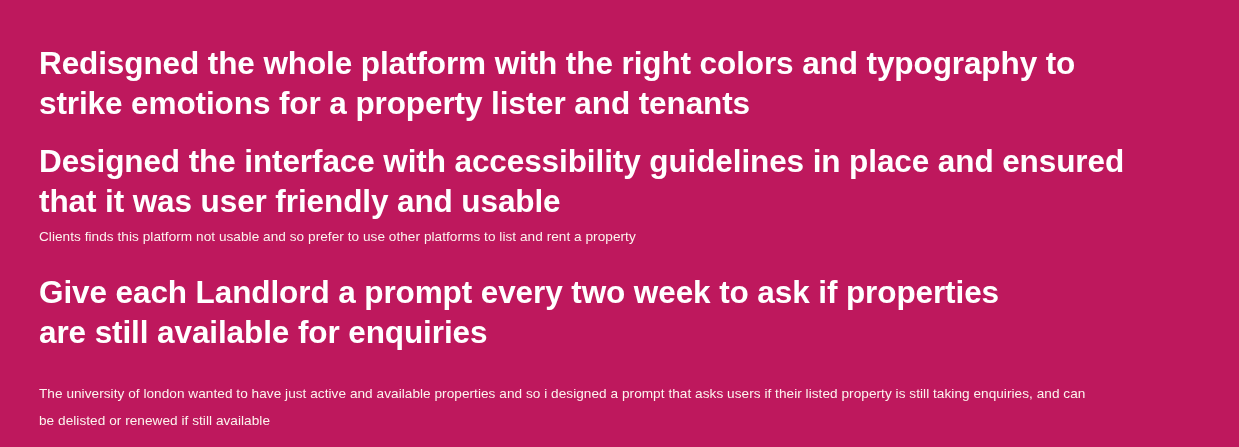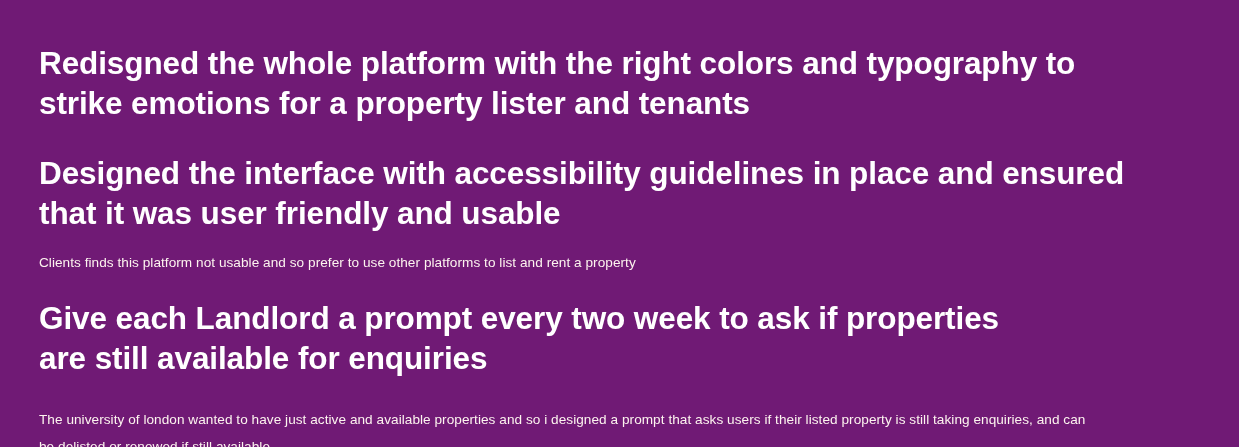--- a/index.html
+++ b/index.html
@@ -14,21 +14,21 @@
     width: 1239px;
     height: 447px;
     background: #e28a5d;
     font-family: "Liberation Sans", sans-serif;
     overflow: hidden;
   }
 
   #panel {
     width: 1239px;
     height: 447px;
-    background: #701a75;
+    background: #be185d;
     padding: 26px 40px 0 39px;
     display: block;
     position: relative;
   }
 
   .block {
     display: block;
   }
 
   
@@ -38,37 +38,37 @@
     font-size: 31.5px;
     font-weight: bold;
     line-height: 40px;
     letter-spacing: -0.1px;
     margin: 0;
     max-width: 1130px;
     text-align: left;
   }
 
   .heading-1 { margin-top: 17px; max-width: 1090px; }
-  .heading-2 { margin-top: 30px; max-width: 1125px; }
+  .heading-2 { margin-top: 18px; max-width: 1125px; }
   .heading-3 { margin-top: 22px; max-width: 1010px; }
 
   
   .body-text {
     color: #fdf4ef;
     font-family: "Liberation Sans", sans-serif;
     font-size: 13.6px;
     font-weight: normal;
     line-height: 27px;
     letter-spacing: 0.05px;
     margin: 0;
     max-width: 1070px;
     text-align: left;
   }
 
-  .body-1 { margin-top: 16px; max-width: 800px; }
+  .body-1 { margin-top: 2px; max-width: 800px; }
   .body-2 { margin-top: 28px; max-width: 1060px; }
 </style>
 </head>
 <body>
 
 <div id="panel">
 
   <p class="heading heading-1 block">Redisgned the whole platform with the right colors and typography to strike emotions for a property lister and tenants</p>
 
   <p class="heading heading-2 block">Designed the interface with accessibility guidelines in place and ensured that it was user friendly and usable</p>

